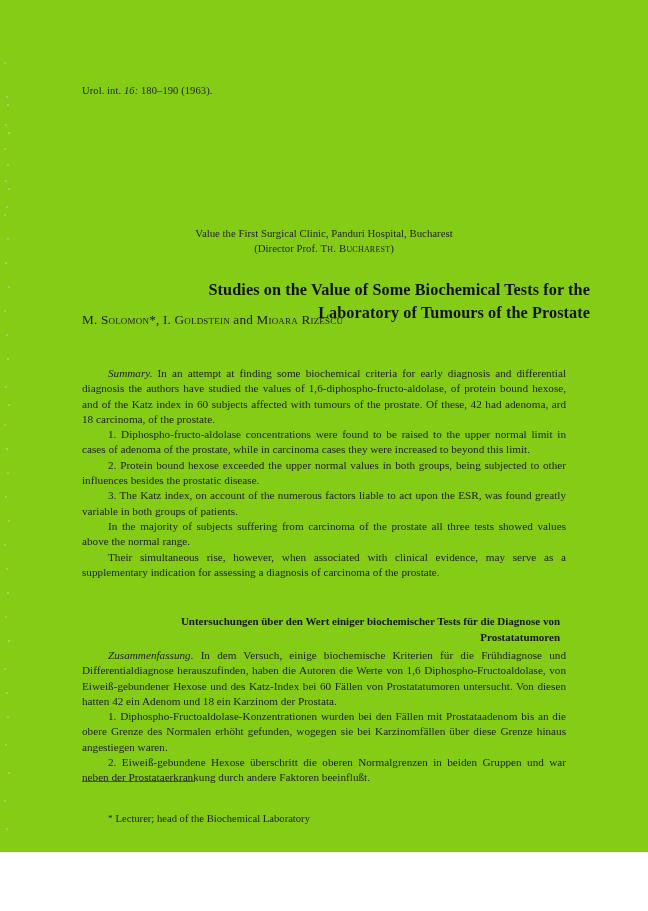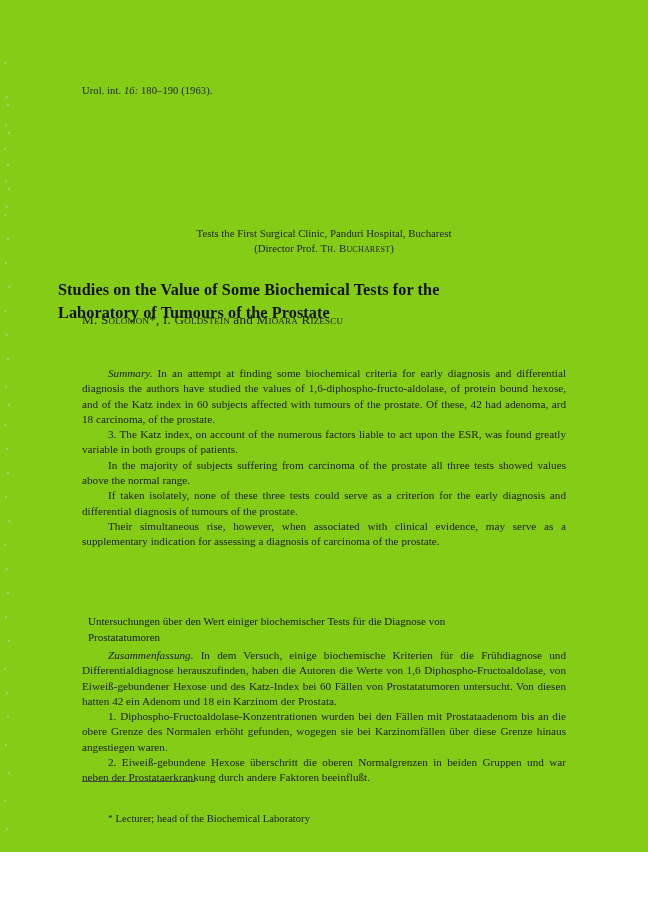--- a/index.html
+++ b/index.html
@@ -67,21 +67,21 @@
   }
   .smallcaps {
     font-variant: small-caps;
     letter-spacing: 0.2px;
   }
   .title {
     position: absolute;
     left: -24px;
     top: 268px;
     width: 532px;
-    text-align: left;
+    text-align: right;
     font-size: 16.2px;
     font-weight: bold;
     line-height: 23px;
     letter-spacing: 0.1px;
     color: #121212;
   }
   .authors {
     position: absolute;
     left: 0;
     top: 312px;
@@ -95,23 +95,23 @@
     position: absolute;
     left: 0;
     top: 366px;
     width: 484px;
   }
   .abstract-de-head {
     position: absolute;
     left: 6px;
     top: 614px;
     width: 472px;
-    text-align: left;
+    text-align: right;
     font-size: 11px;
-    font-weight: normal;
+    font-weight: bold;
     line-height: 15.5px;
     color: #161616;
   }
   .abstract-de {
     position: absolute;
     left: 0;
     top: 648px;
     width: 484px;
   }
   p.para {
@@ -202,40 +202,41 @@
   <div class="content">
 
     <div class="journal-ref">
       <span>Urol. int.</span>
       <span class="vol">16:</span>
       <span>180–190</span>
       <span>(1963).</span>
     </div>
 
     <div class="affiliation">
-      <div>Tests the First Surgical Clinic, Panduri Hospital, Bucharest</div>
+      <div>Value the First Surgical Clinic, Panduri Hospital, Bucharest</div>
       <div>
         <span>(Director Prof. </span><span class="smallcaps">Th. Bucharest</span><span>)</span>
       </div>
     </div>
 
     <h1 class="title">
       <span>Studies on the Value of Some Biochemical Tests for the</span><br>
       <span>Laboratory of Tumours of the Prostate</span>
     </h1>
 
     <div class="authors">
       <span>M. </span><span class="smallcaps">Solomon</span><span>*, </span><span>I. </span><span class="smallcaps">Goldstein</span><span> and </span><span class="smallcaps">Mioara Rizescu</span>
     </div>
 
     <div class="abstract-en">
       <p class="para"><span class="lead-italic">Summary.</span><span> In an attempt at finding some biochemical criteria for early diagnosis and differential diagnosis the authors have studied the values of 1,6-diphospho-fructo-aldolase, of protein bound hexose, and of the Katz index in 60 subjects affected with tumours of the prostate. Of these, 42 had adenoma, ard 18 carcinoma, of the prostate.</span></p>
+      <p class="para">1. Diphospho-fructo-aldolase concentrations were found to be raised to the upper normal limit in cases of adenoma of the prostate, while in carcinoma cases they were increased to beyond this limit.</p>
+      <p class="para">2. Protein bound hexose exceeded the upper normal values in both groups, being subjected to other influences besides the prostatic disease.</p>
       <p class="para">3. The Katz index, on account of the numerous factors liable to act upon the ESR, was found greatly variable in both groups of patients.</p>
       <p class="para">In the majority of subjects suffering from carcinoma of the prostate all three tests showed values above the normal range.</p>
-      <p class="para">If taken isolately, none of these three tests could serve as a criterion for the early diagnosis and differential diagnosis of tumours of the prostate.</p>
       <p class="para">Their simultaneous rise, however, when associated with clinical evidence, may serve as a supplementary indication for assessing a diagnosis of carcinoma of the prostate.</p>
     </div>
 
     <div class="abstract-de-head">
       <span>Untersuchungen über den Wert einiger biochemischer Tests für die Diagnose von</span><br>
       <span>Prostatatumoren</span>
     </div>
 
     <div class="abstract-de">
       <p class="para"><span class="lead-italic">Zusammenfassung.</span><span> In dem Versuch, einige biochemische Kriterien für die Frühdiagnose und Differentialdiagnose herauszufinden, haben die Autoren die Werte von 1,6 Diphospho-Fructoaldolase, von Eiweiß-gebundener Hexose und des Katz-Index bei 60 Fällen von Prostatatumoren untersucht. Von diesen hatten 42 ein Adenom und 18 ein Karzinom der Prostata.</span></p>

